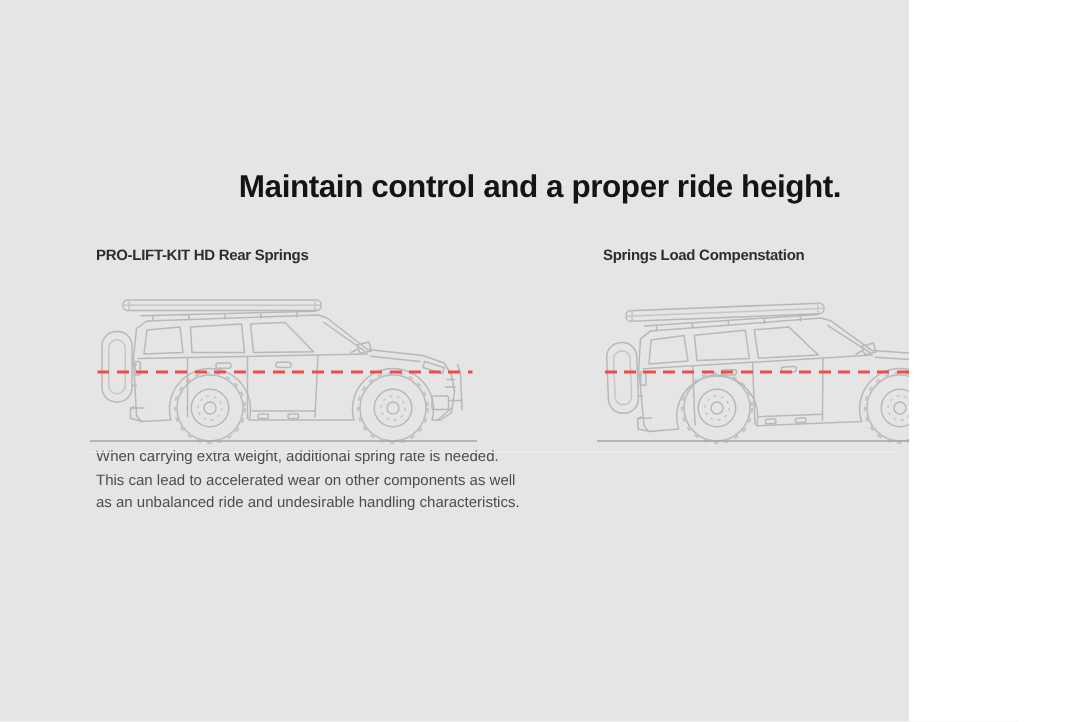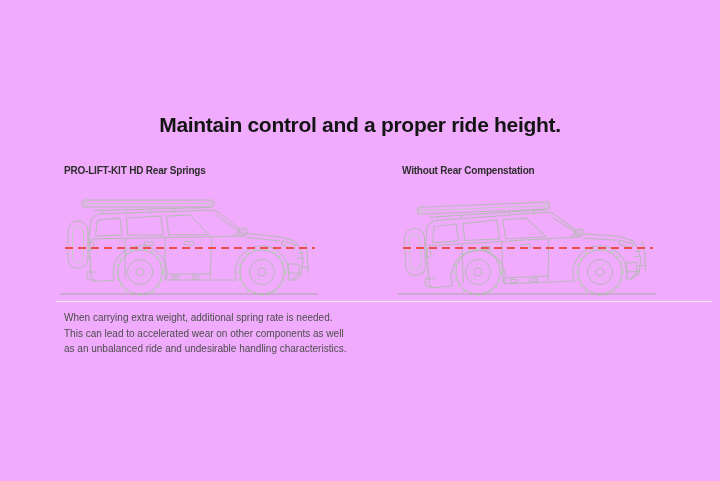--- a/index.html
+++ b/index.html
@@ -6,22 +6,22 @@
     --ride-height-line:#ee4d4d;
     --line-art:#b8b8b8;
     --ground:#a6a6a6;
     --heading-text:#141414;
     --body-text:#4d4d4d;
   }
   *{margin:0;padding:0;box-sizing:border-box;}
   html,body{background:#fff;}
   .canvas{
     position:relative;
-    width:720px;height:481px;
-    background:#f0abfc;
+    width:606px;height:481px;
+    background:#e5e5e5;
     overflow:hidden;
     font-family:"Liberation Sans","DejaVu Sans",sans-serif;
   }
   .page-title{
     position:absolute;top:112px;left:0;width:720px;
     text-align:center;
     font-size:21px;line-height:26px;font-weight:700;
     letter-spacing:-0.3px;
     color:var(--heading-text);
   }
@@ -42,21 +42,20 @@
     width:292px;height:106px;
   }
   .illustration svg{display:block;width:292px;height:106px;}
   .ride-line{
     position:absolute;top:56px;left:5px;
     width:250px;height:2px;
     background:repeating-linear-gradient(90deg,
       var(--ride-height-line) 0 8px, transparent 8px 13px);
   }
   .desc{
-    margin-top:13px;
     padding-left:4px;
     font-size:10px;line-height:15.5px;
     color:var(--body-text);
     white-space:pre-line;
   }
   .page-divider{
     position:absolute;left:56px;right:8px;top:301px;
     border-top:1px solid #ececec;
   }
   .defs-holder{position:absolute;width:0;height:0;overflow:hidden;}
@@ -141,21 +140,21 @@
           <line x1="0" y1="103" x2="258" y2="103" stroke="#a6a6a6" stroke-width="1"></line>
         </svg>
         <div class="ride-line"></div>
       </div>
       <p class="desc">When carrying extra weight, additional spring rate is needed.
 This can lead to accelerated wear on other components as well
 as an unbalanced ride and undesirable handling characteristics.</p>
     </section>
 
     <section class="col">
-      <h2 class="col-heading">Without Rear Compenstation</h2>
+      <h2 class="col-heading">Springs Load Compenstation</h2>
       <div class="illustration">
         <svg viewBox="0 0 292 106">
           <use href="#truck-wheels"></use>
           <use href="#truck-body" transform="rotate(-2.3 202 81)"></use>
           <line x1="0" y1="103" x2="258" y2="103" stroke="#a6a6a6" stroke-width="1"></line>
         </svg>
         <div class="ride-line"></div>
       </div>
     </section>
 

